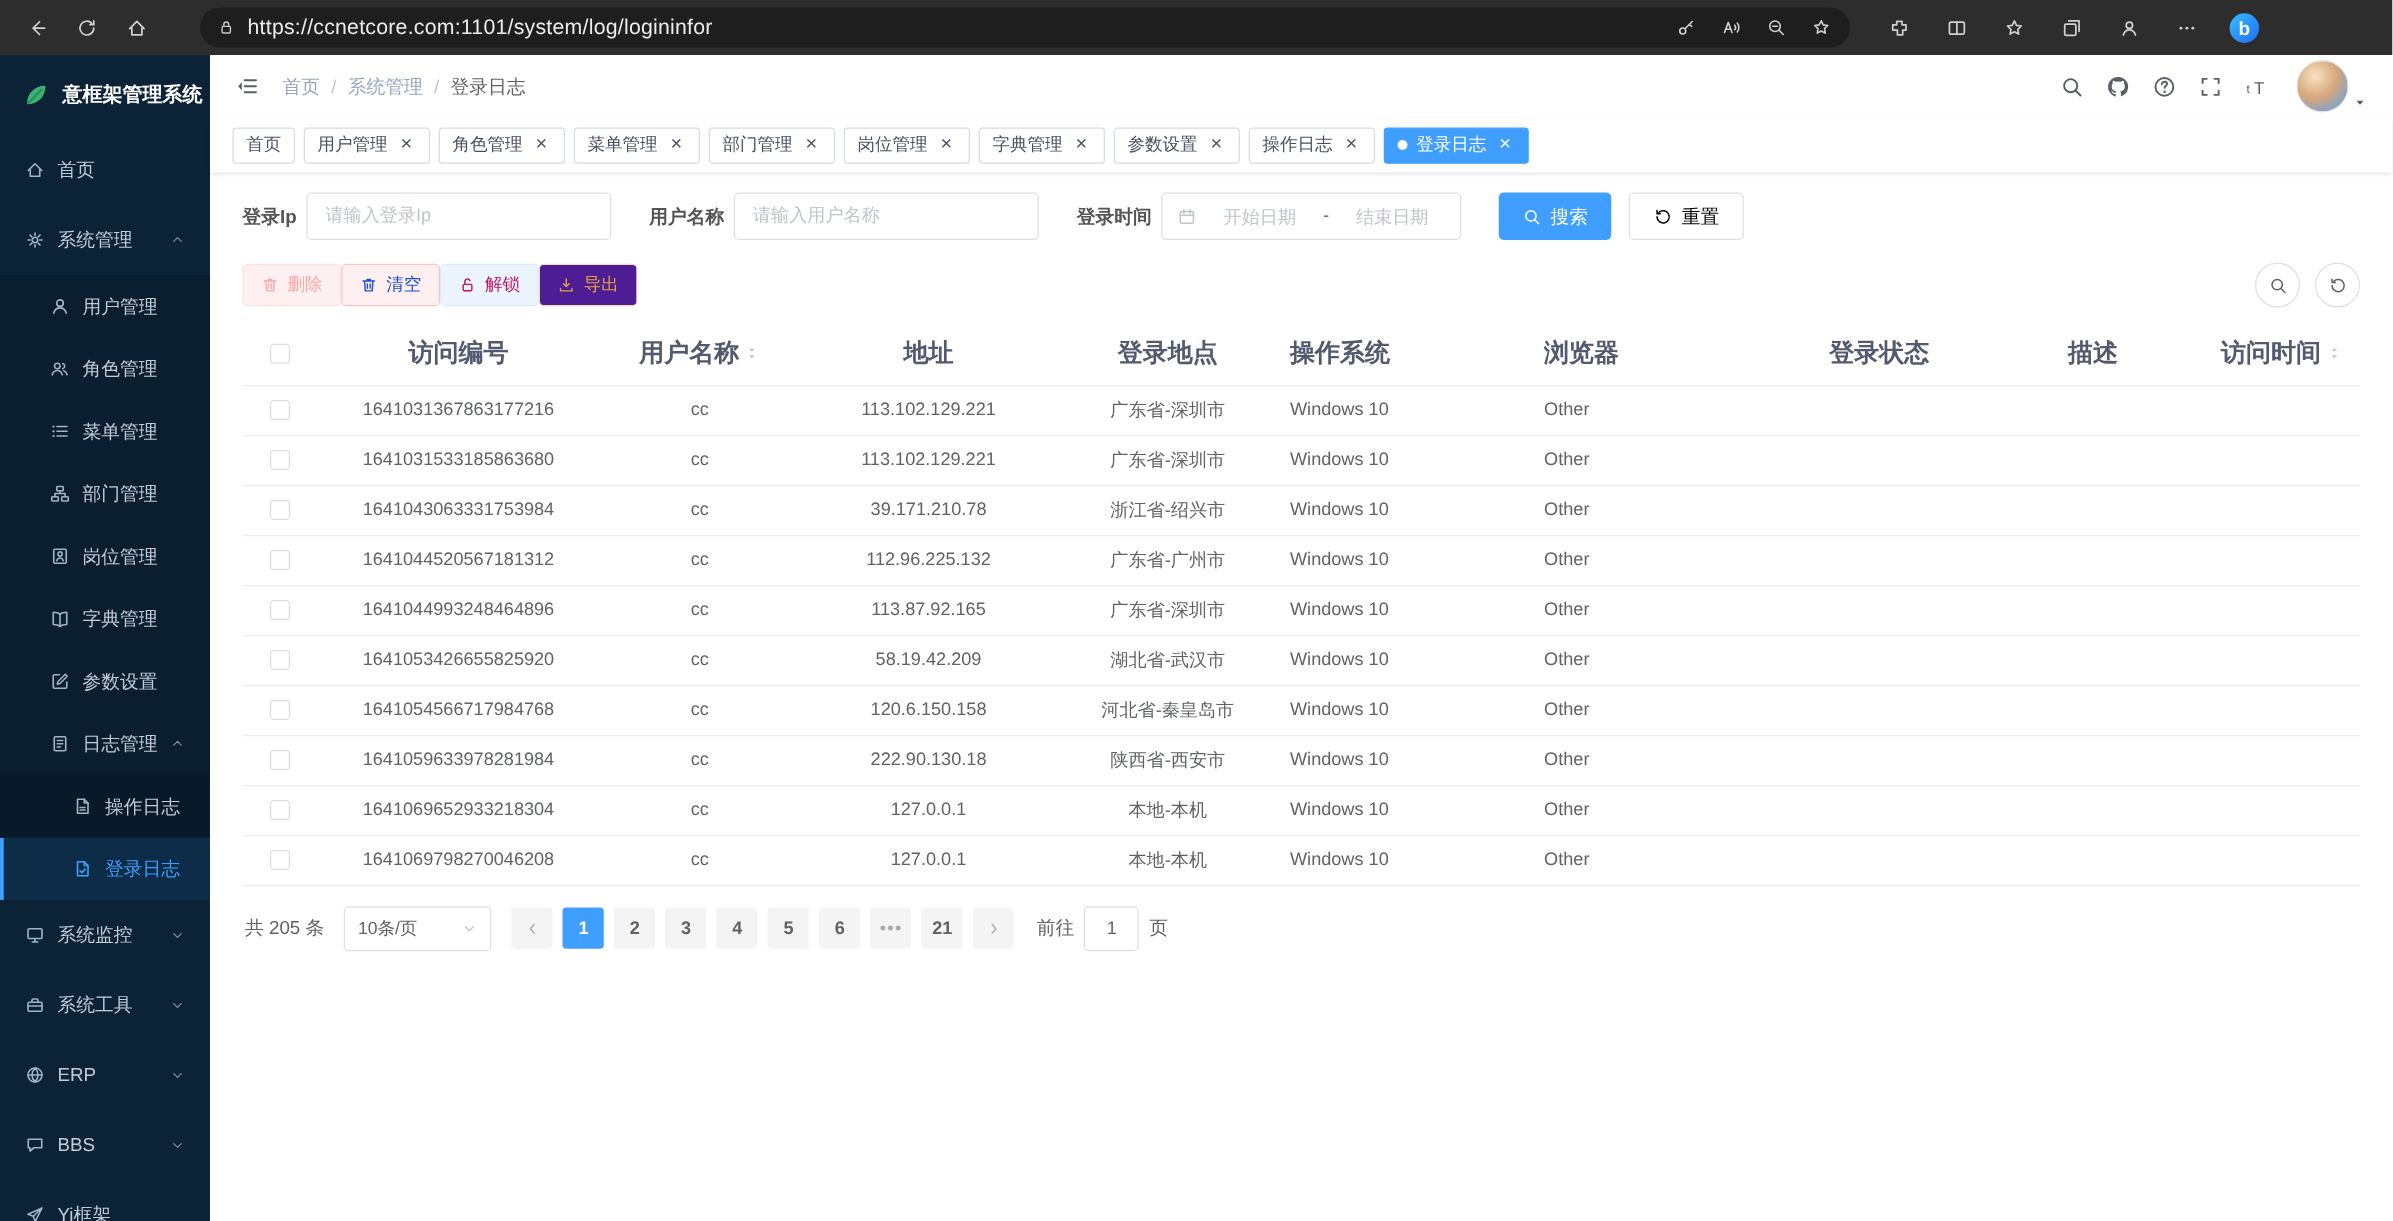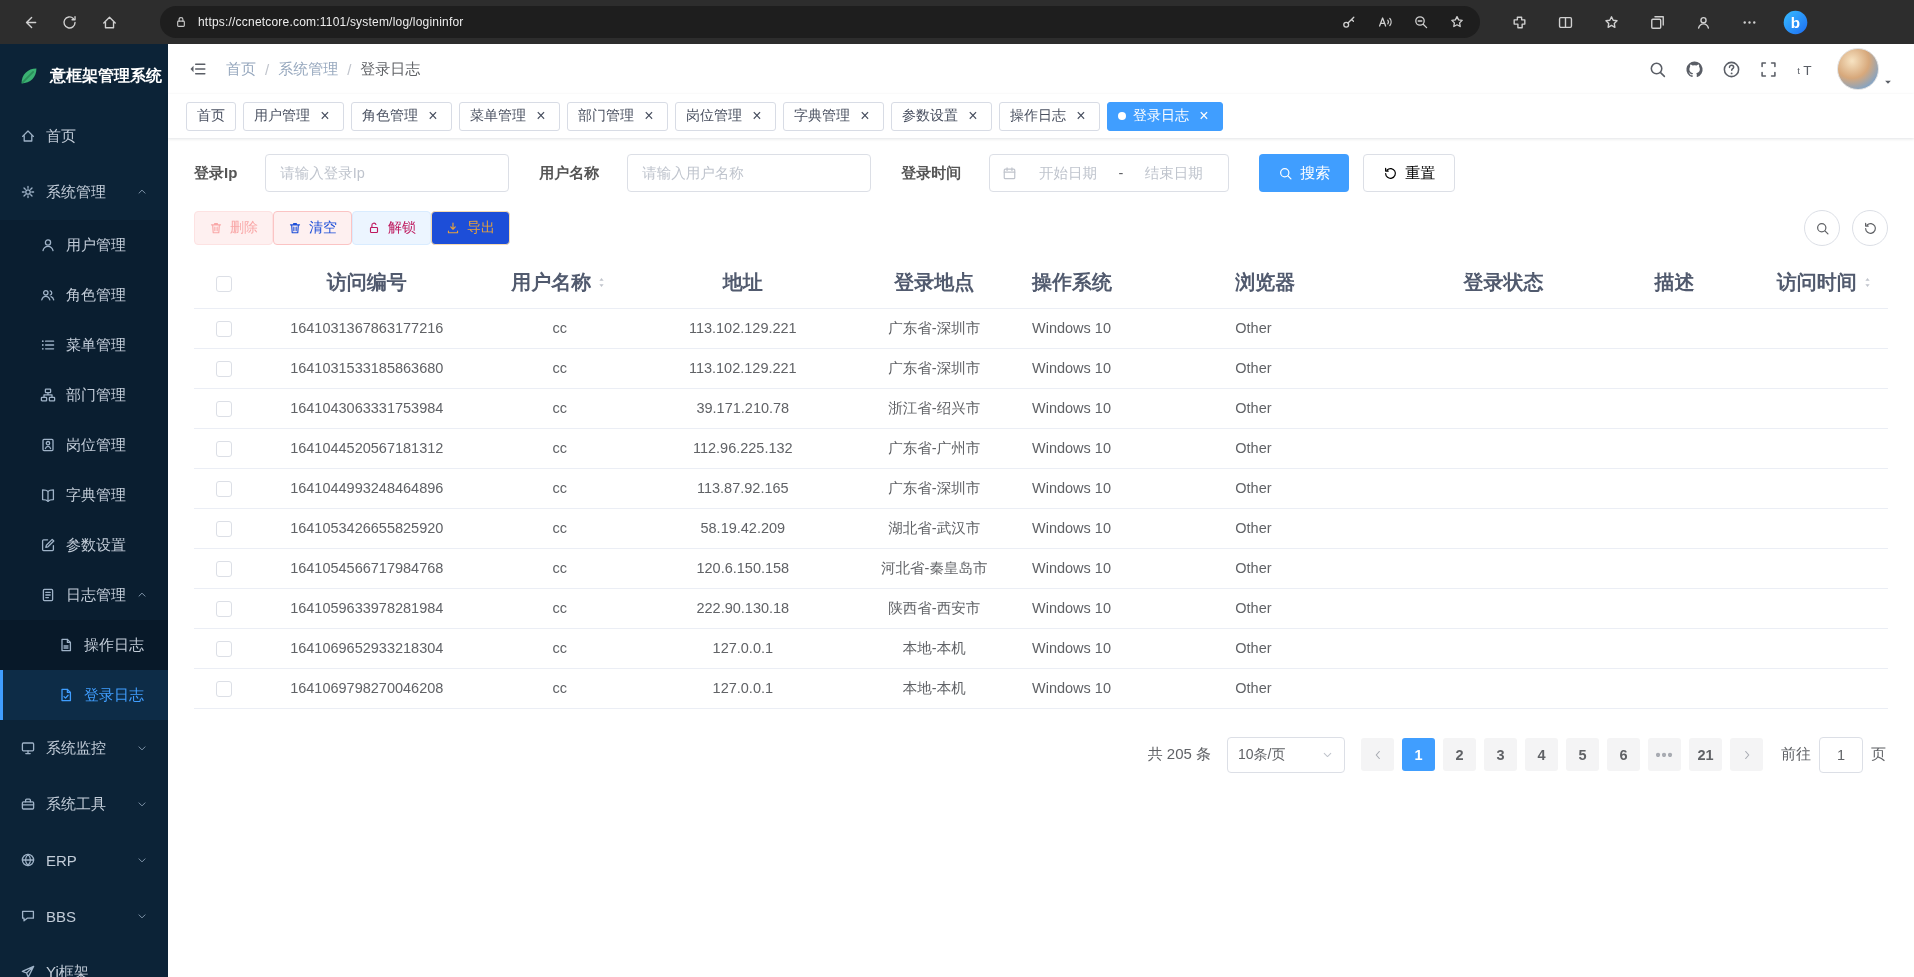--- a/index.html
+++ b/index.html
@@ -7,21 +7,21 @@
   body{font-family:"Liberation Sans","DejaVu Sans",sans-serif;background:#fff;color:#303133}
   [data-icon] svg{width:1em;height:1em;display:block}
   button{font-family:inherit}
 
   
   .browser{height:44px;background:#2d2d2d;display:flex;align-items:center;padding:0 10px;gap:2px}
   .b-nav{display:flex;gap:2px}
   .b-ic{width:38px;height:34px;border-radius:6px;display:flex;align-items:center;justify-content:center;color:#d0d0d0;font-size:17px;cursor:pointer;flex:none}
   .url-pill{flex:1;height:32px;margin:0 12px 0 30px;background:#1e1e1e;border-radius:16px;display:flex;align-items:center;padding:0 6px 0 14px;gap:10px;max-width:1320px;cursor:text}
   .url-pill .lock{color:#c7c7c7;font-size:14px;flex:none}
-  .url-text{flex:1;font-size:12px;color:#ececec;letter-spacing:.2px;white-space:nowrap;overflow:hidden}
+  .url-text{flex:1;font-size:17px;color:#ececec;letter-spacing:.2px;white-space:nowrap;overflow:hidden}
   .pill-icons{display:flex;gap:2px}
   .pill-icons .b-ic{width:34px;height:28px;font-size:16px}
   .b-tools{display:flex;gap:8px;margin-left:6px}
   .b-ic.bing svg{width:27px;height:27px}
 
   
   .app{display:flex;height:933px}
   .sidebar{width:168px;background:#0c2337;flex:none;display:flex;flex-direction:column;overflow:hidden}
   .logo{height:64px;display:flex;align-items:center;gap:10px;padding:0 18px;color:#fff;font-size:16px;font-weight:bold;white-space:nowrap}
   .logo .logo-ic{font-size:22px}
@@ -54,21 +54,21 @@
   .tag{height:29px;display:inline-flex;align-items:center;gap:7px;padding:0 10px;border:1px solid #d8dce5;
     background:#fff;color:#495060;font-size:14px;border-radius:3px;cursor:pointer;white-space:nowrap}
   .tag .dot{width:8px;height:8px;border-radius:50%;background:#fff;display:none}
   .tag.active{background:#409eff;border-color:#409eff;color:#fff}
   .tag.active .dot{display:block}
   .tag .close{font-size:16px;line-height:1;width:16px;height:16px;display:flex;align-items:center;justify-content:center;border-radius:50%}
 
   
   .content{flex:1;background:#fff;padding:16px 26px 0;overflow:hidden}
   .filters{display:flex;align-items:center}
-  .f-group{display:flex;align-items:center;gap:28px;margin-right:30px}
+  .f-group{display:flex;align-items:center;gap:8px;margin-right:30px}
   .f-label{font-size:15px;font-weight:bold;color:#555;white-space:nowrap}
   .f-input{width:244px;height:38px;border:1px solid #dcdfe6;border-radius:4px;padding:0 14px;font-size:14.5px;color:#606266;outline:none}
   .f-input::placeholder{color:#bfc4cd}
   .f-select{width:238px;height:38px;border:1px solid #dcdfe6;border-radius:4px;display:flex;align-items:center;justify-content:space-between;padding:0 12px;color:#bfc4cd;font-size:14.5px;cursor:pointer}
   .chev{color:#c0c4cc;font-size:13px}
   .f-range{width:240px;height:38px;border:1px solid #dcdfe6;border-radius:4px;display:flex;align-items:center;gap:8px;padding:0 12px;color:#bfc4cd;font-size:14.5px;cursor:pointer}
   .f-range .cal{color:#c0c4cc;font-size:15px}
   .f-range .sep{color:#606266}
   .f-range .ph{flex:1;text-align:center;white-space:nowrap}
   .f-actions{display:flex;gap:14px}
@@ -78,33 +78,33 @@
   .btn .bic{font-size:15px}
 
   .toolbar{display:flex;align-items:center;padding:18px 0 12px}
   .tb-left{display:flex;}
   .tb-btn{height:34px;border-radius:4px;display:inline-flex;align-items:center;gap:7px;padding:0 14px;font-size:14px;border:1px solid transparent;cursor:pointer}
   .tb-btn .bic{font-size:14px}
   .tb-danger{background:#fef0f0;border-color:#fbc4c4;color:#1d4ed8}
   .tb-danger.disabled{border-color:#fde2e2;color:#f9a7a7;cursor:not-allowed}
   .tb-primary{background:#ecf5ff;border-color:#b3d8ff;color:#409eff}
   .tb-primary.disabled{border-color:#d9ecff;color:#be185d;cursor:not-allowed}
-  .tb-warning{background:#1d4ed8;border-color:#f5dab1;color:#e6a23c}
+  .tb-warning{background:#4c1d95;border-color:#f5dab1;color:#e6a23c}
   .tb-right{margin-left:auto;display:flex;gap:12px}
   .circle-btn{width:36px;height:36px;border-radius:50%;border:1px solid #dcdfe6;background:#fff;color:#606266;display:flex;align-items:center;justify-content:center;font-size:15px;cursor:pointer}
 
   table.grid{width:100%;border-collapse:collapse;table-layout:fixed}
   .grid th{height:50px;font-size:20px;color:#515a6e;font-weight:bold;border-bottom:1px solid #ebeef5;text-align:center;white-space:nowrap}
   .grid td{height:40px;font-size:14.5px;color:#606266;border-bottom:1px solid #ebeef5;text-align:center;white-space:nowrap;overflow:hidden}
   .grid .col-left{text-align:left;padding-left:8px}
   .checkbox{width:16px;height:16px;border:1px solid #dcdfe6;border-radius:3px;display:inline-block;background:#fff;vertical-align:middle;cursor:pointer}
   th .th-wrap{display:inline-flex;align-items:center;gap:4px}
   .sort{display:inline-flex;color:#c0c4cc;font-size:13px;cursor:pointer}
 
-  .pagination{display:flex;align-items:center;justify-content:flex-end;gap:8px;padding:28px 2px;font-size:15px;color:#606266}
+  .pagination{display:flex;align-items:center;justify-content:flex-start;gap:8px;padding:16px 2px;font-size:15px;color:#606266}
   .pg-total{margin-right:8px}
   .pg-size{width:118px;height:36px;border:1px solid #dcdfe6;border-radius:4px;display:flex;align-items:center;justify-content:space-between;padding:0 10px;font-size:14px;cursor:pointer;margin-right:8px}
   .pg-btn{min-width:33px;height:33px;background:#f4f4f5;border:none;border-radius:3px;display:inline-flex;align-items:center;justify-content:center;color:#606266;font-size:14.5px;font-weight:bold;cursor:pointer;padding:0 6px}
   .pg-btn .pgic{font-size:14px;color:#a8abb2}
   .pg-pages{display:flex;gap:8px}
   .pg-btn.active{background:#409eff;color:#fff}
   .pg-btn.more{letter-spacing:1px;color:#a8abb2}
   .pg-goto-label{margin-left:10px}
   .pg-input{width:44px;height:36px;border:1px solid #dcdfe6;border-radius:4px;text-align:center;font-size:14.5px;color:#606266;outline:none}
 </style>

